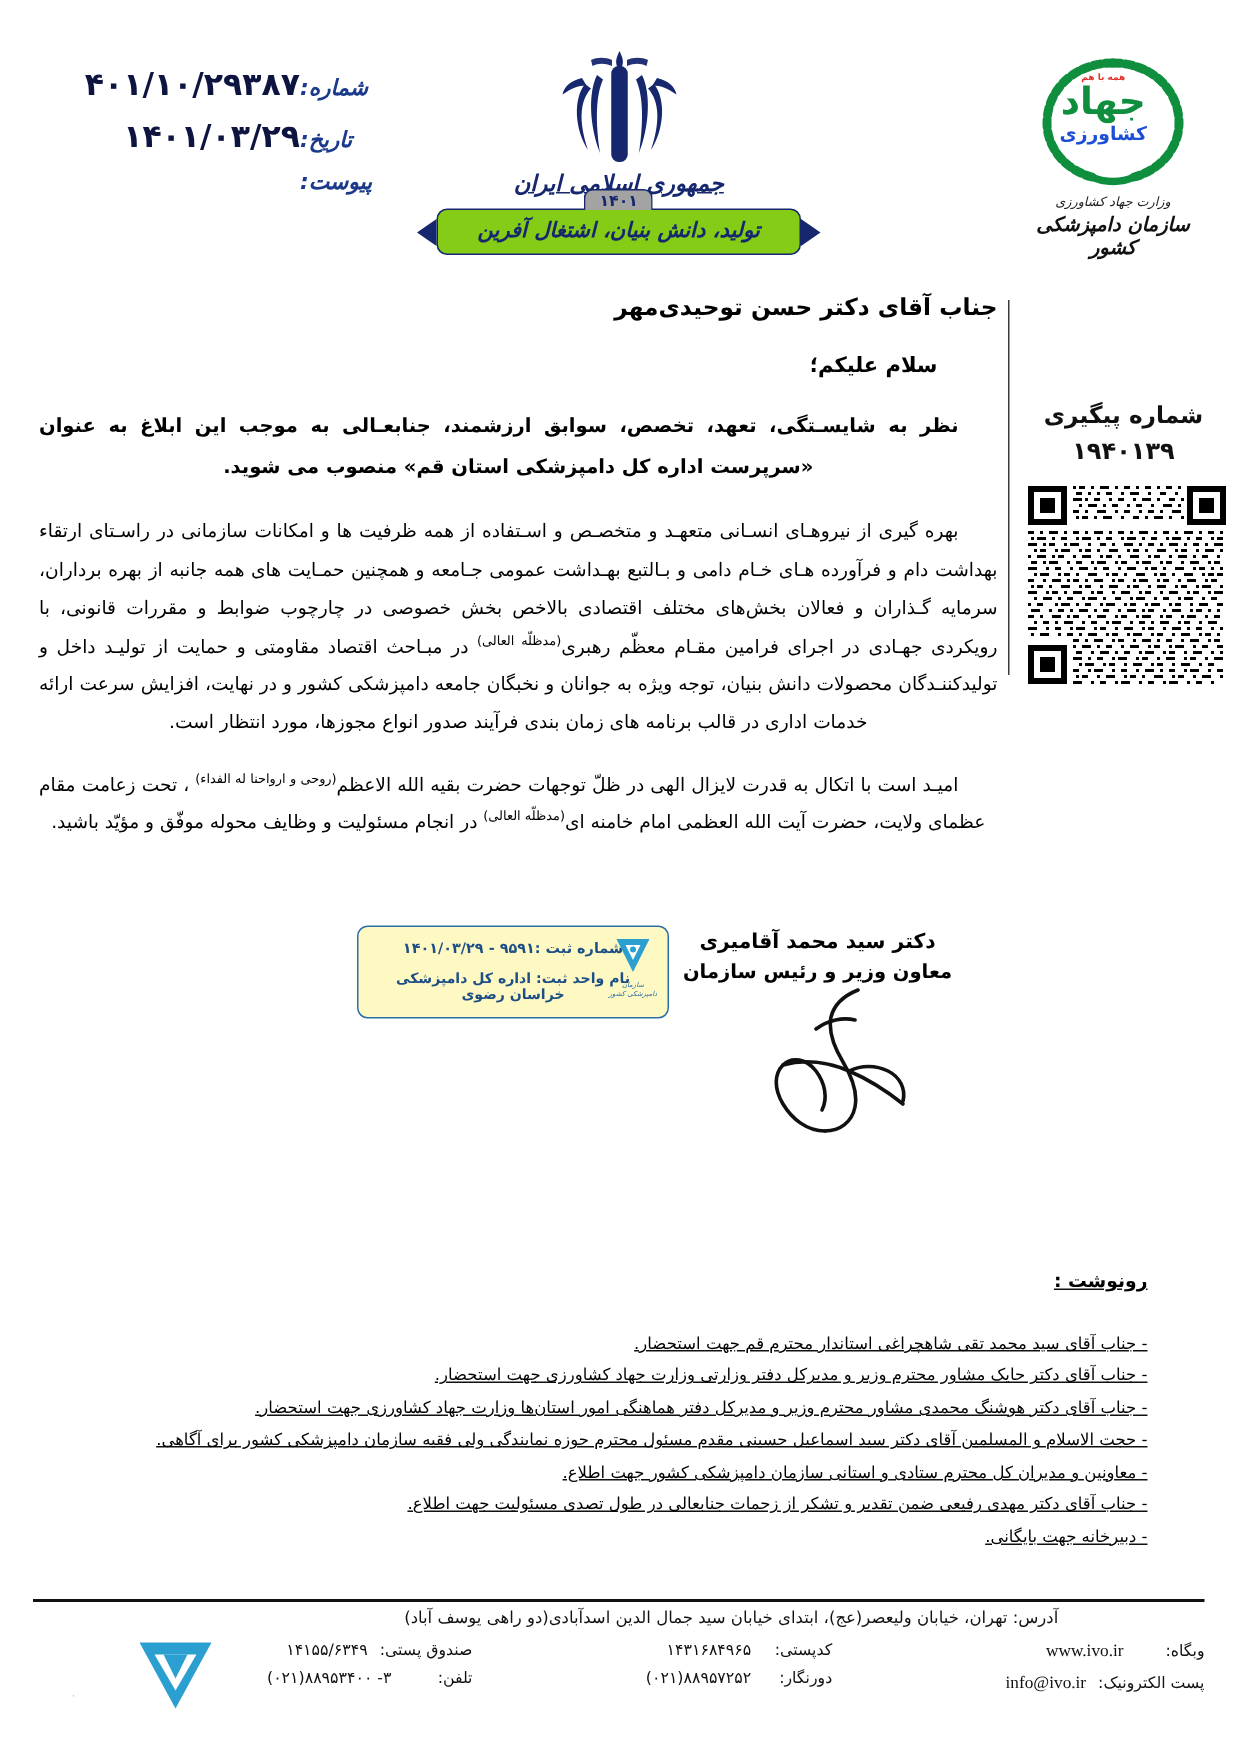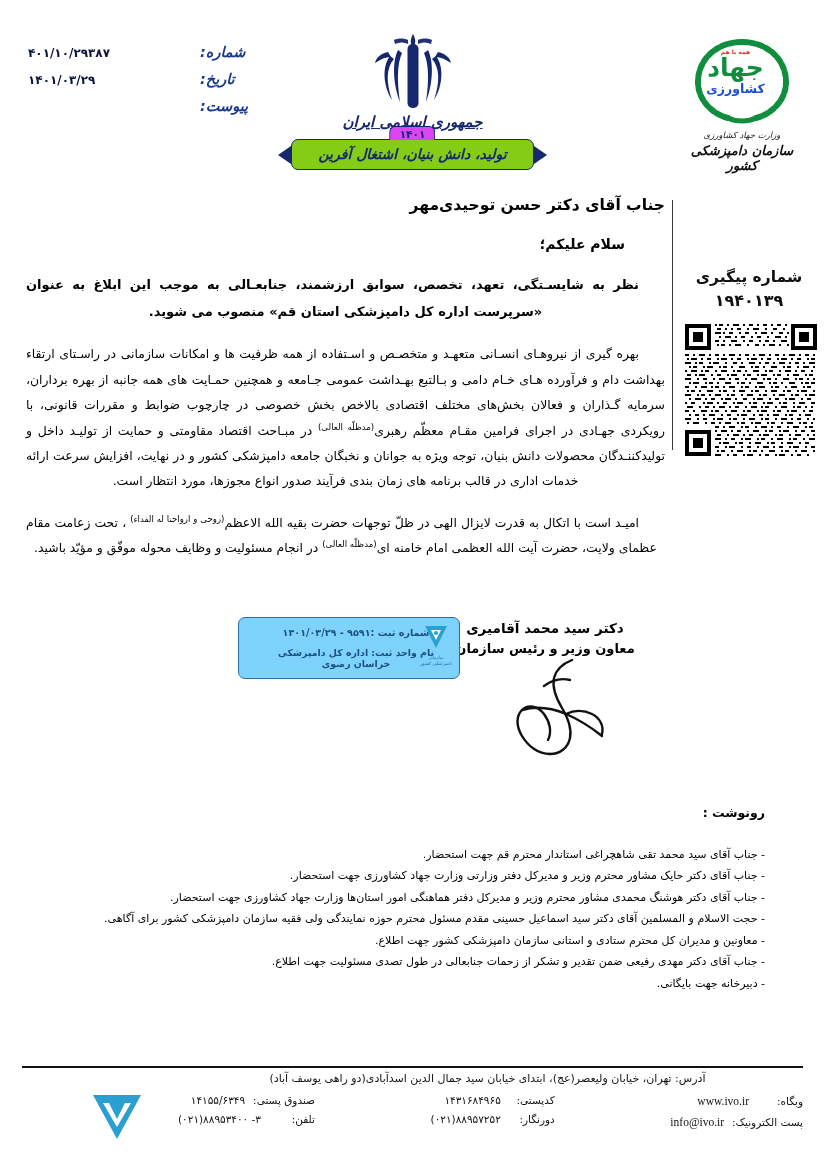--- a/index.html
+++ b/index.html
@@ -54,23 +54,23 @@
   .meta-label {
     width: 72px;
     text-align: left;
     color: #1b3a8c;
     font-size: 14.5px;
     font-style: italic;
     font-weight: bold;
   }
   .meta-value {
     flex: 1;
-    text-align: left;
+    text-align: right;
     padding-left: 6px;
-    font-size: 12px;
+    font-size: 21px;
     color: #0d1440;
   }
 
   
   .emblem-wrap {
     position: absolute;
     left: 50%;
     transform: translateX(-50%);
     top: 8px;
     width: 300px;
@@ -99,21 +99,21 @@
     font-weight: bold;
     font-style: italic;
     white-space: nowrap;
     background: #84cc16;
   }
   .slogan-year {
     position: absolute;
     top: -13px;
     left: 50%;
     transform: translateX(-50%);
-    background: #d946ef;
+    background: #a3a3a3;
     border: 1.4px solid #16276e;
     border-bottom: none;
     border-radius: 6px 6px 0 0;
     padding: 1px 9px 0 9px;
     font-size: 10.5px;
     color: #16276e;
     font-weight: bold;
   }
   .banner-tip {
     position: absolute;
@@ -284,22 +284,22 @@
   }
 
   
   .reg-stamp {
     position: absolute;
     top: 617px;
     left: 238px;
     width: 190px;
     border: 1.2px solid #2a6fa8;
     border-radius: 7px;
-    background: #7dd3fc;
-    padding: 9px 8px 9px 22px;
+    background: #fef9c3;
+    padding: 9px 8px 9px 8px;
     direction: rtl;
     text-align: center;
   }
   .reg-line1 {
     font-size: 9.6px;
     color: #1d4f86;
     font-weight: bold;
     margin-bottom: 9px;
   }
   .reg-line2 {
@@ -318,25 +318,26 @@
     font-size: 4.6px;
     color: #2a6fa8;
     font-style: italic;
     line-height: 1.3;
     margin-top: 1px;
   }
 
   
   .cc-block {
     position: absolute;
-    top: 805px;
+    top: 846px;
     right: 60px;
     left: 60px;
     direction: rtl;
     text-align: right;
+    text-decoration: underline;
   }
   .cc-title {
     font-size: 12.5px;
     font-weight: bold;
     color: #000;
     margin-bottom: 24px;
     text-align: right;
   }
   .cc-item {
     font-size: 11px;

